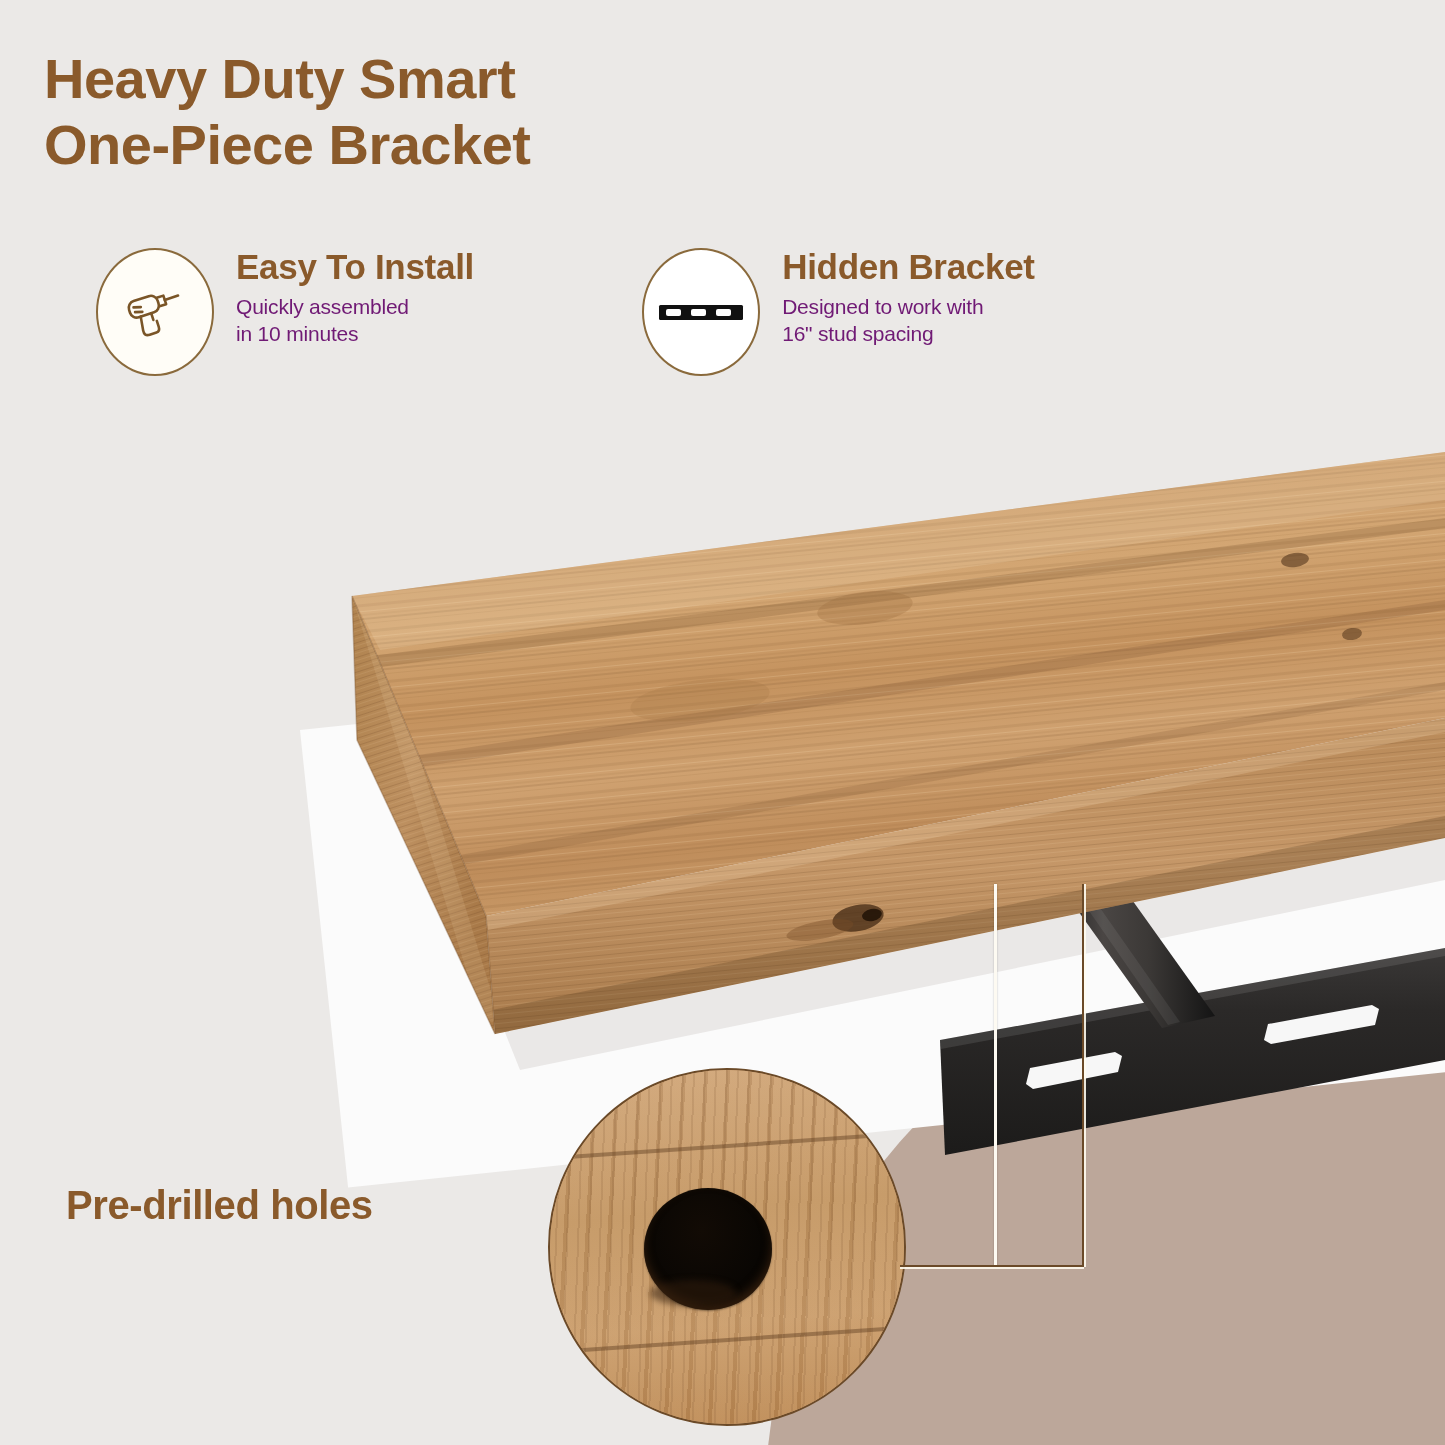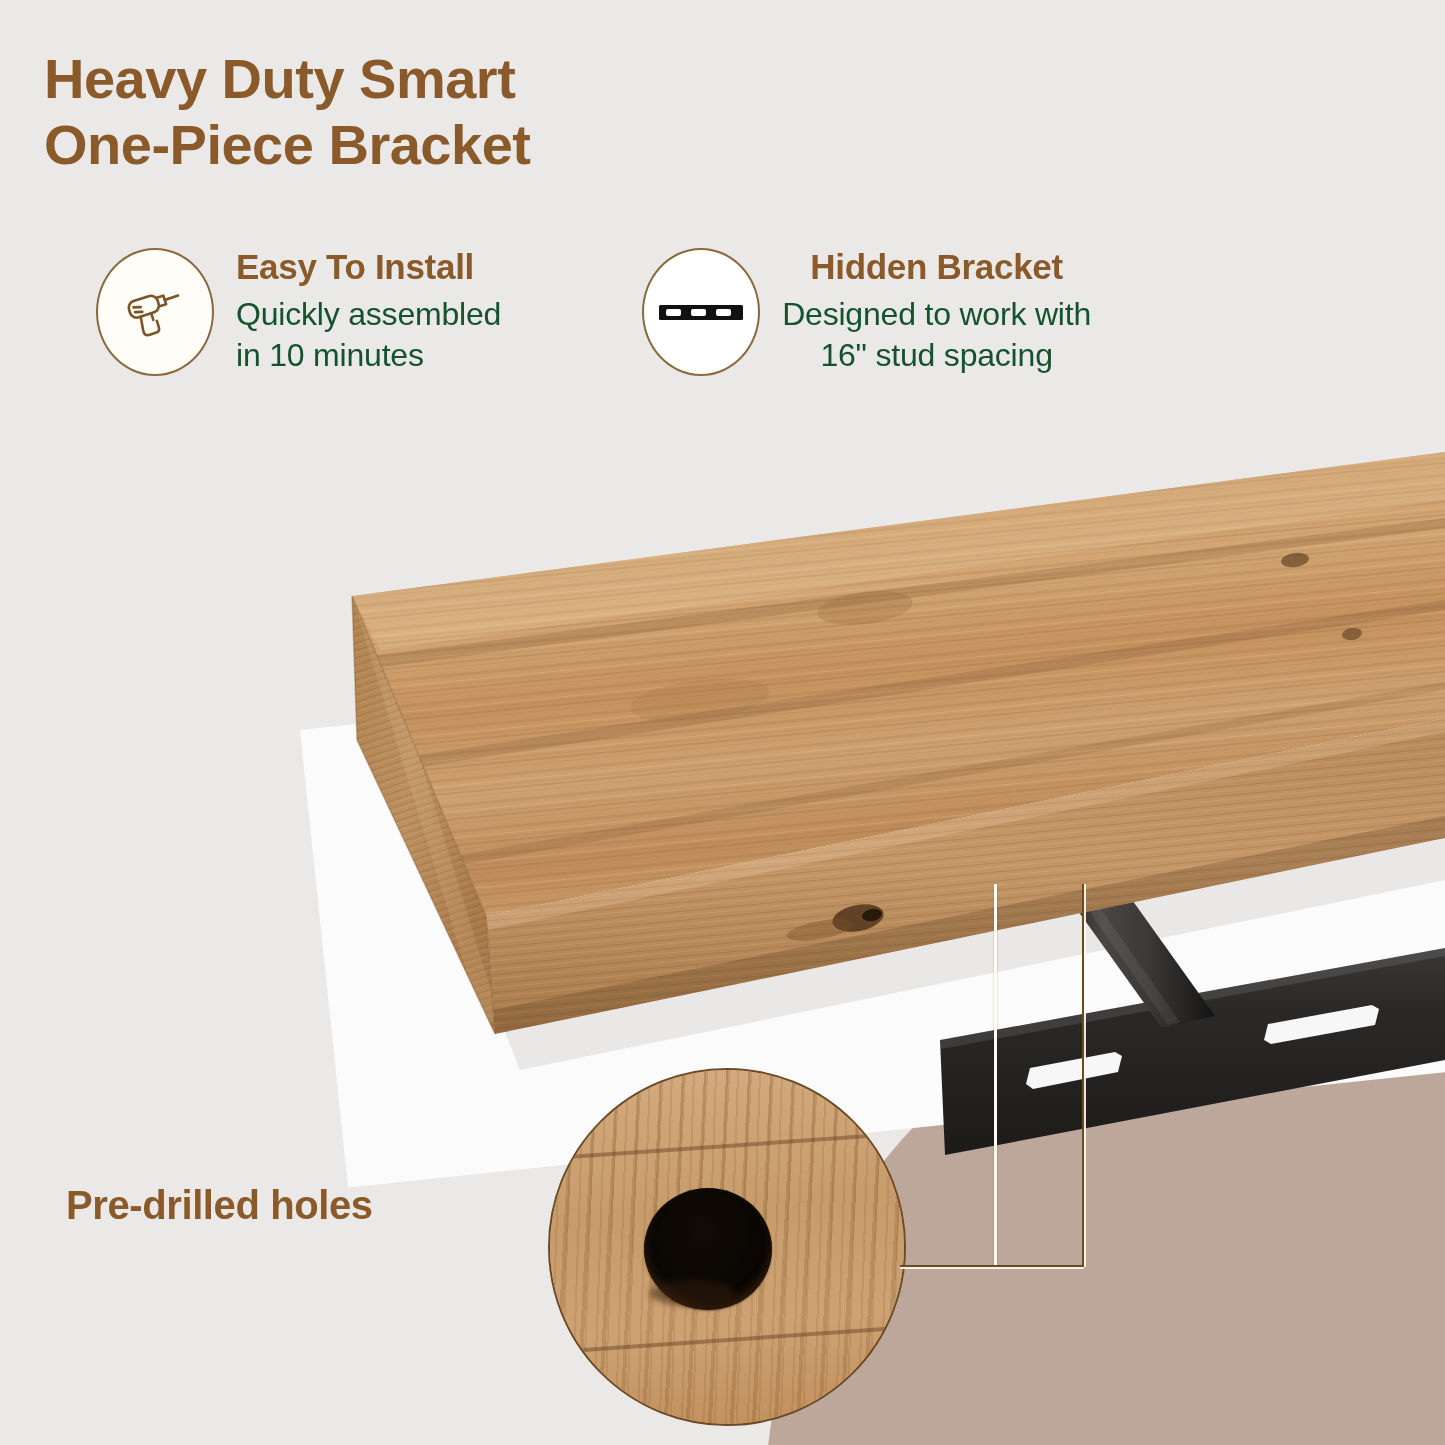--- a/index.html
+++ b/index.html
@@ -72,21 +72,21 @@
     width:1165px;
     z-index:20;
     display:flex;
   }
   .feature{
     display:flex;
     align-items:flex-start;
     gap:22px;
   }
   .feature.f1{ margin-left:96px; width:600px; }
-  .feature.f2{ margin-left:56px; width:640px;text-align:center; }
+  .feature.f2{ margin-left:56px; width:640px; }
 
   .ficon{
     flex:0 0 auto;
     width:118px; height:128px;
     border-radius:50%;
     border:2px solid #8a6a3c;
     background:#fffdf7;
     display:flex;
     align-items:center;
     justify-content:center;
@@ -97,22 +97,22 @@
   .ftext{ padding-top:2px; }
   .fhead{
     font-size:35px;
     font-weight:bold;
     color:#8a5a2b;
     letter-spacing:-0.3px;
     line-height:1.2;
     margin-bottom:6px;
   }
   .fsub{
-    font-size:32px;
-    color:#14532d;
+    font-size:21px;
+    color:#701a75;
     line-height:1.28;
     white-space:pre-line;
     letter-spacing:-0.2px;
   }
 
   
   .bl-text{
     position:absolute;
     left:66px; top:1182px;
     z-index:20;

